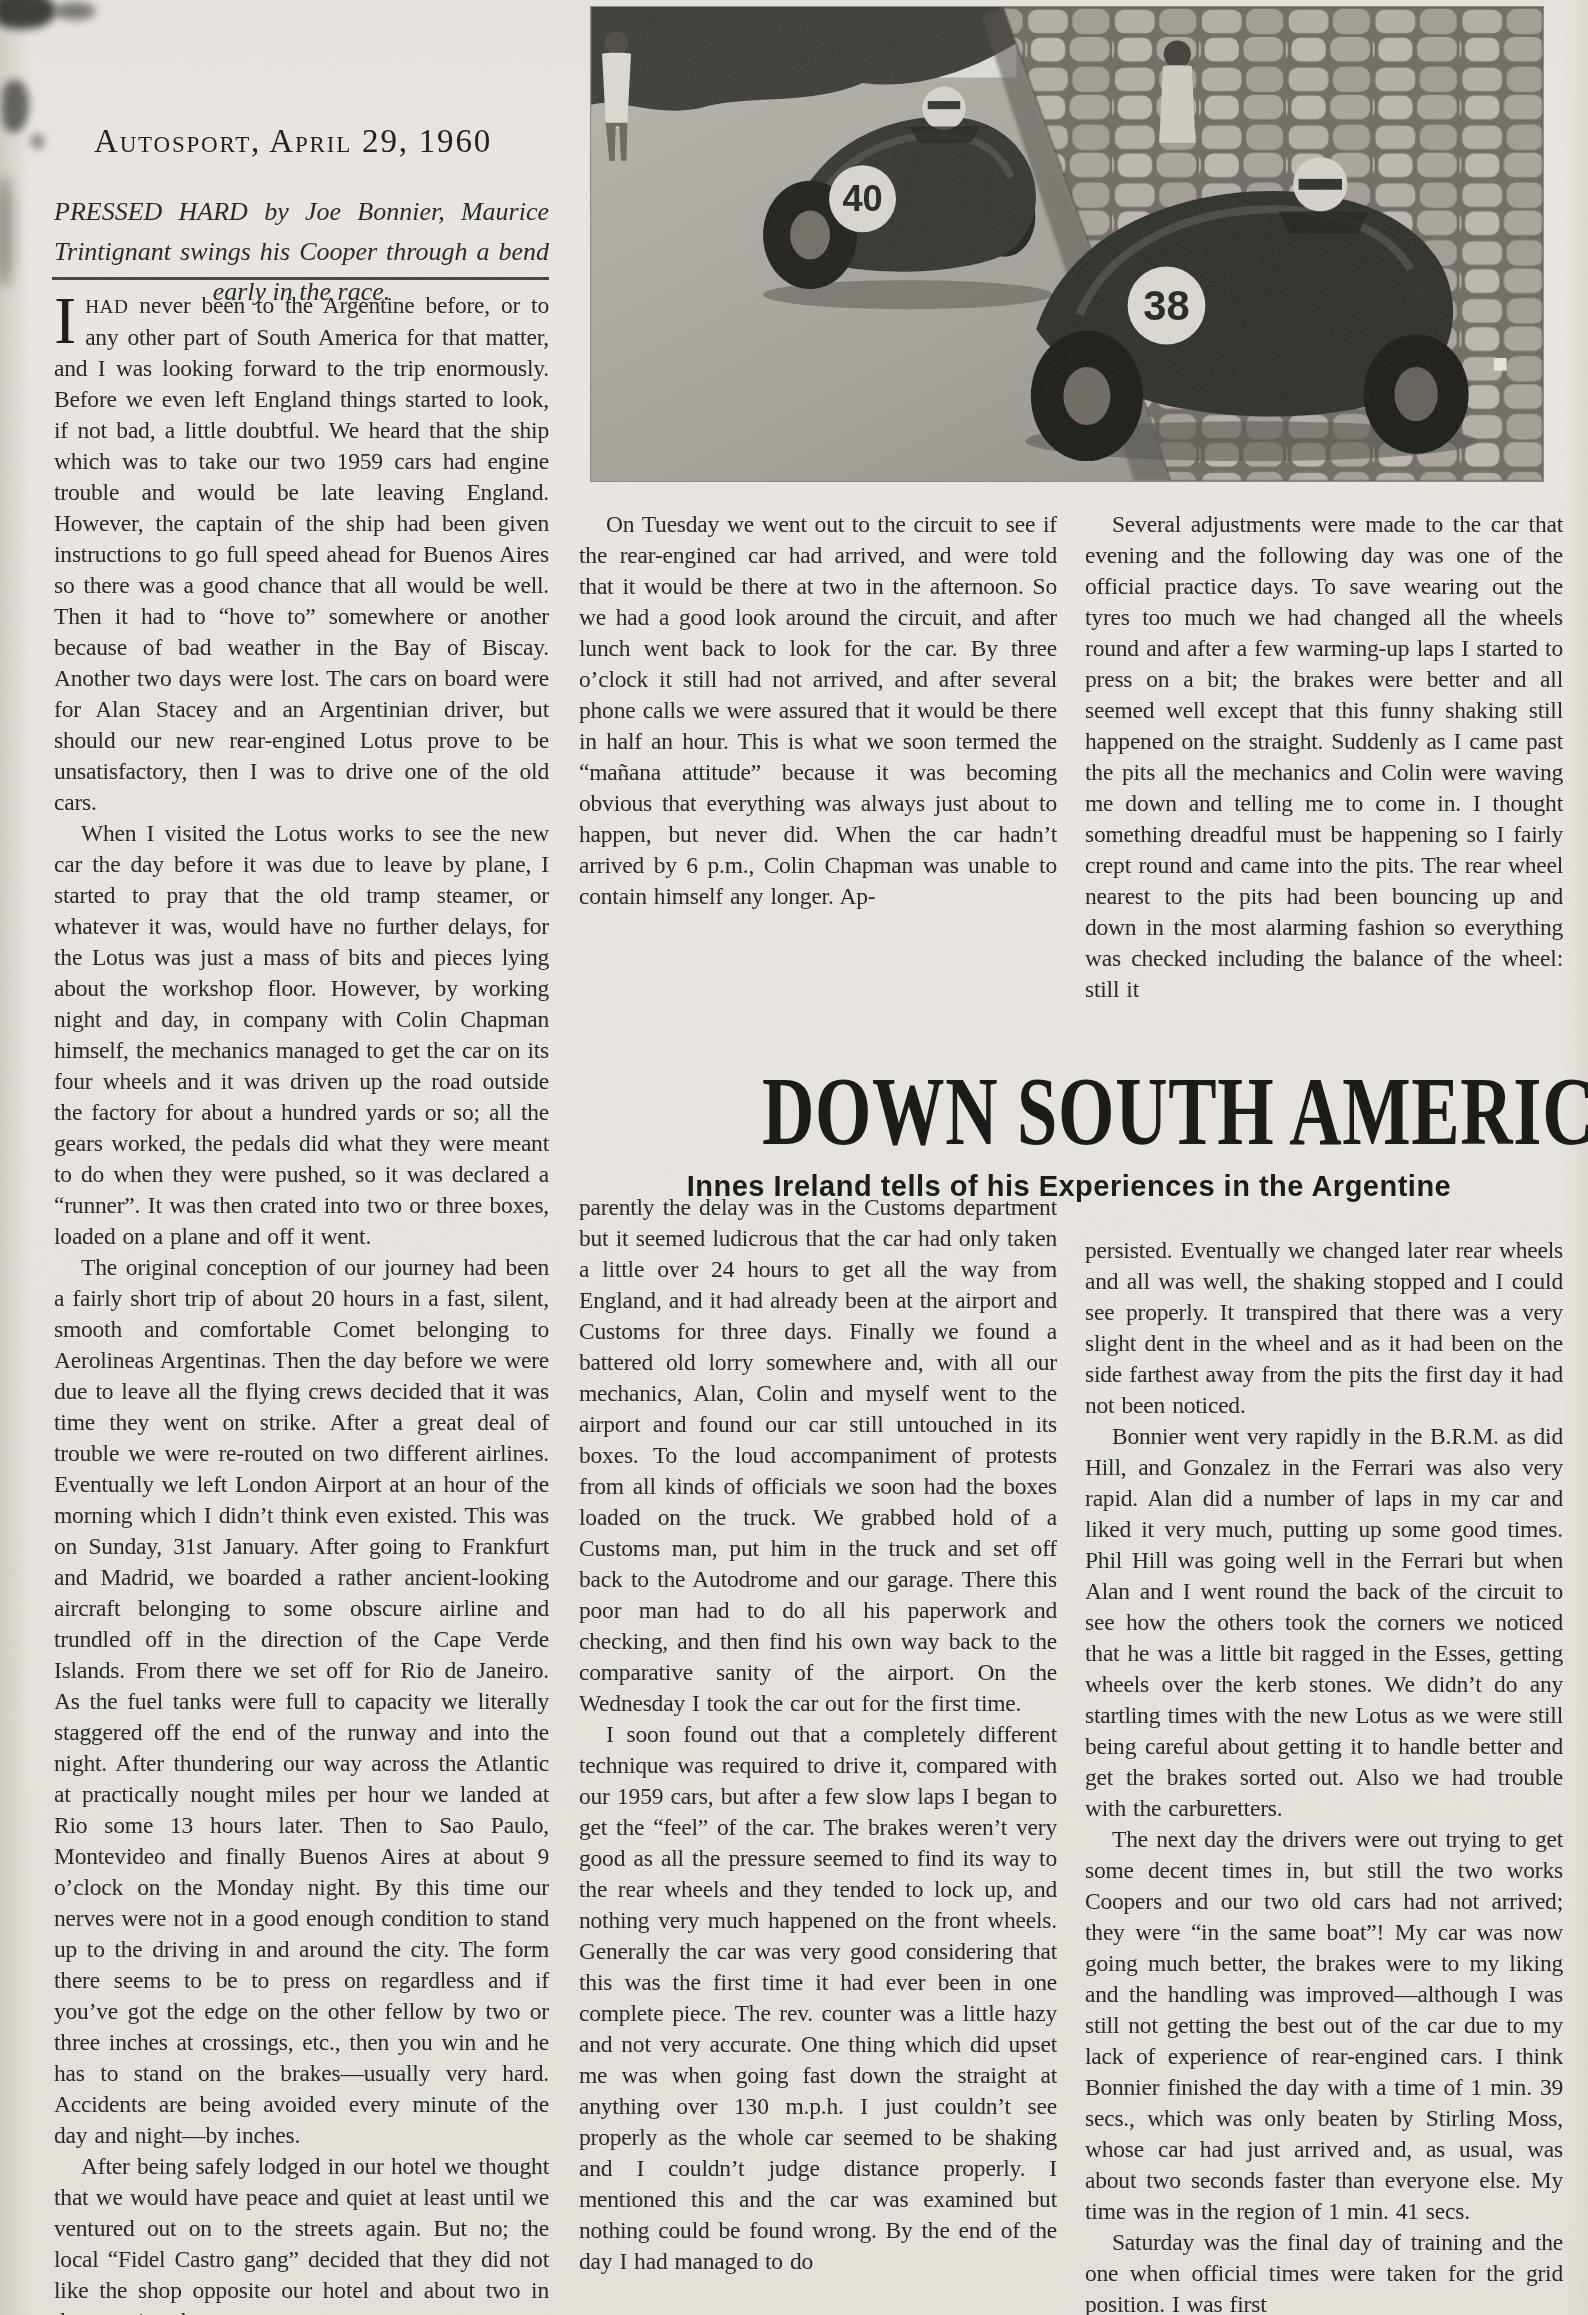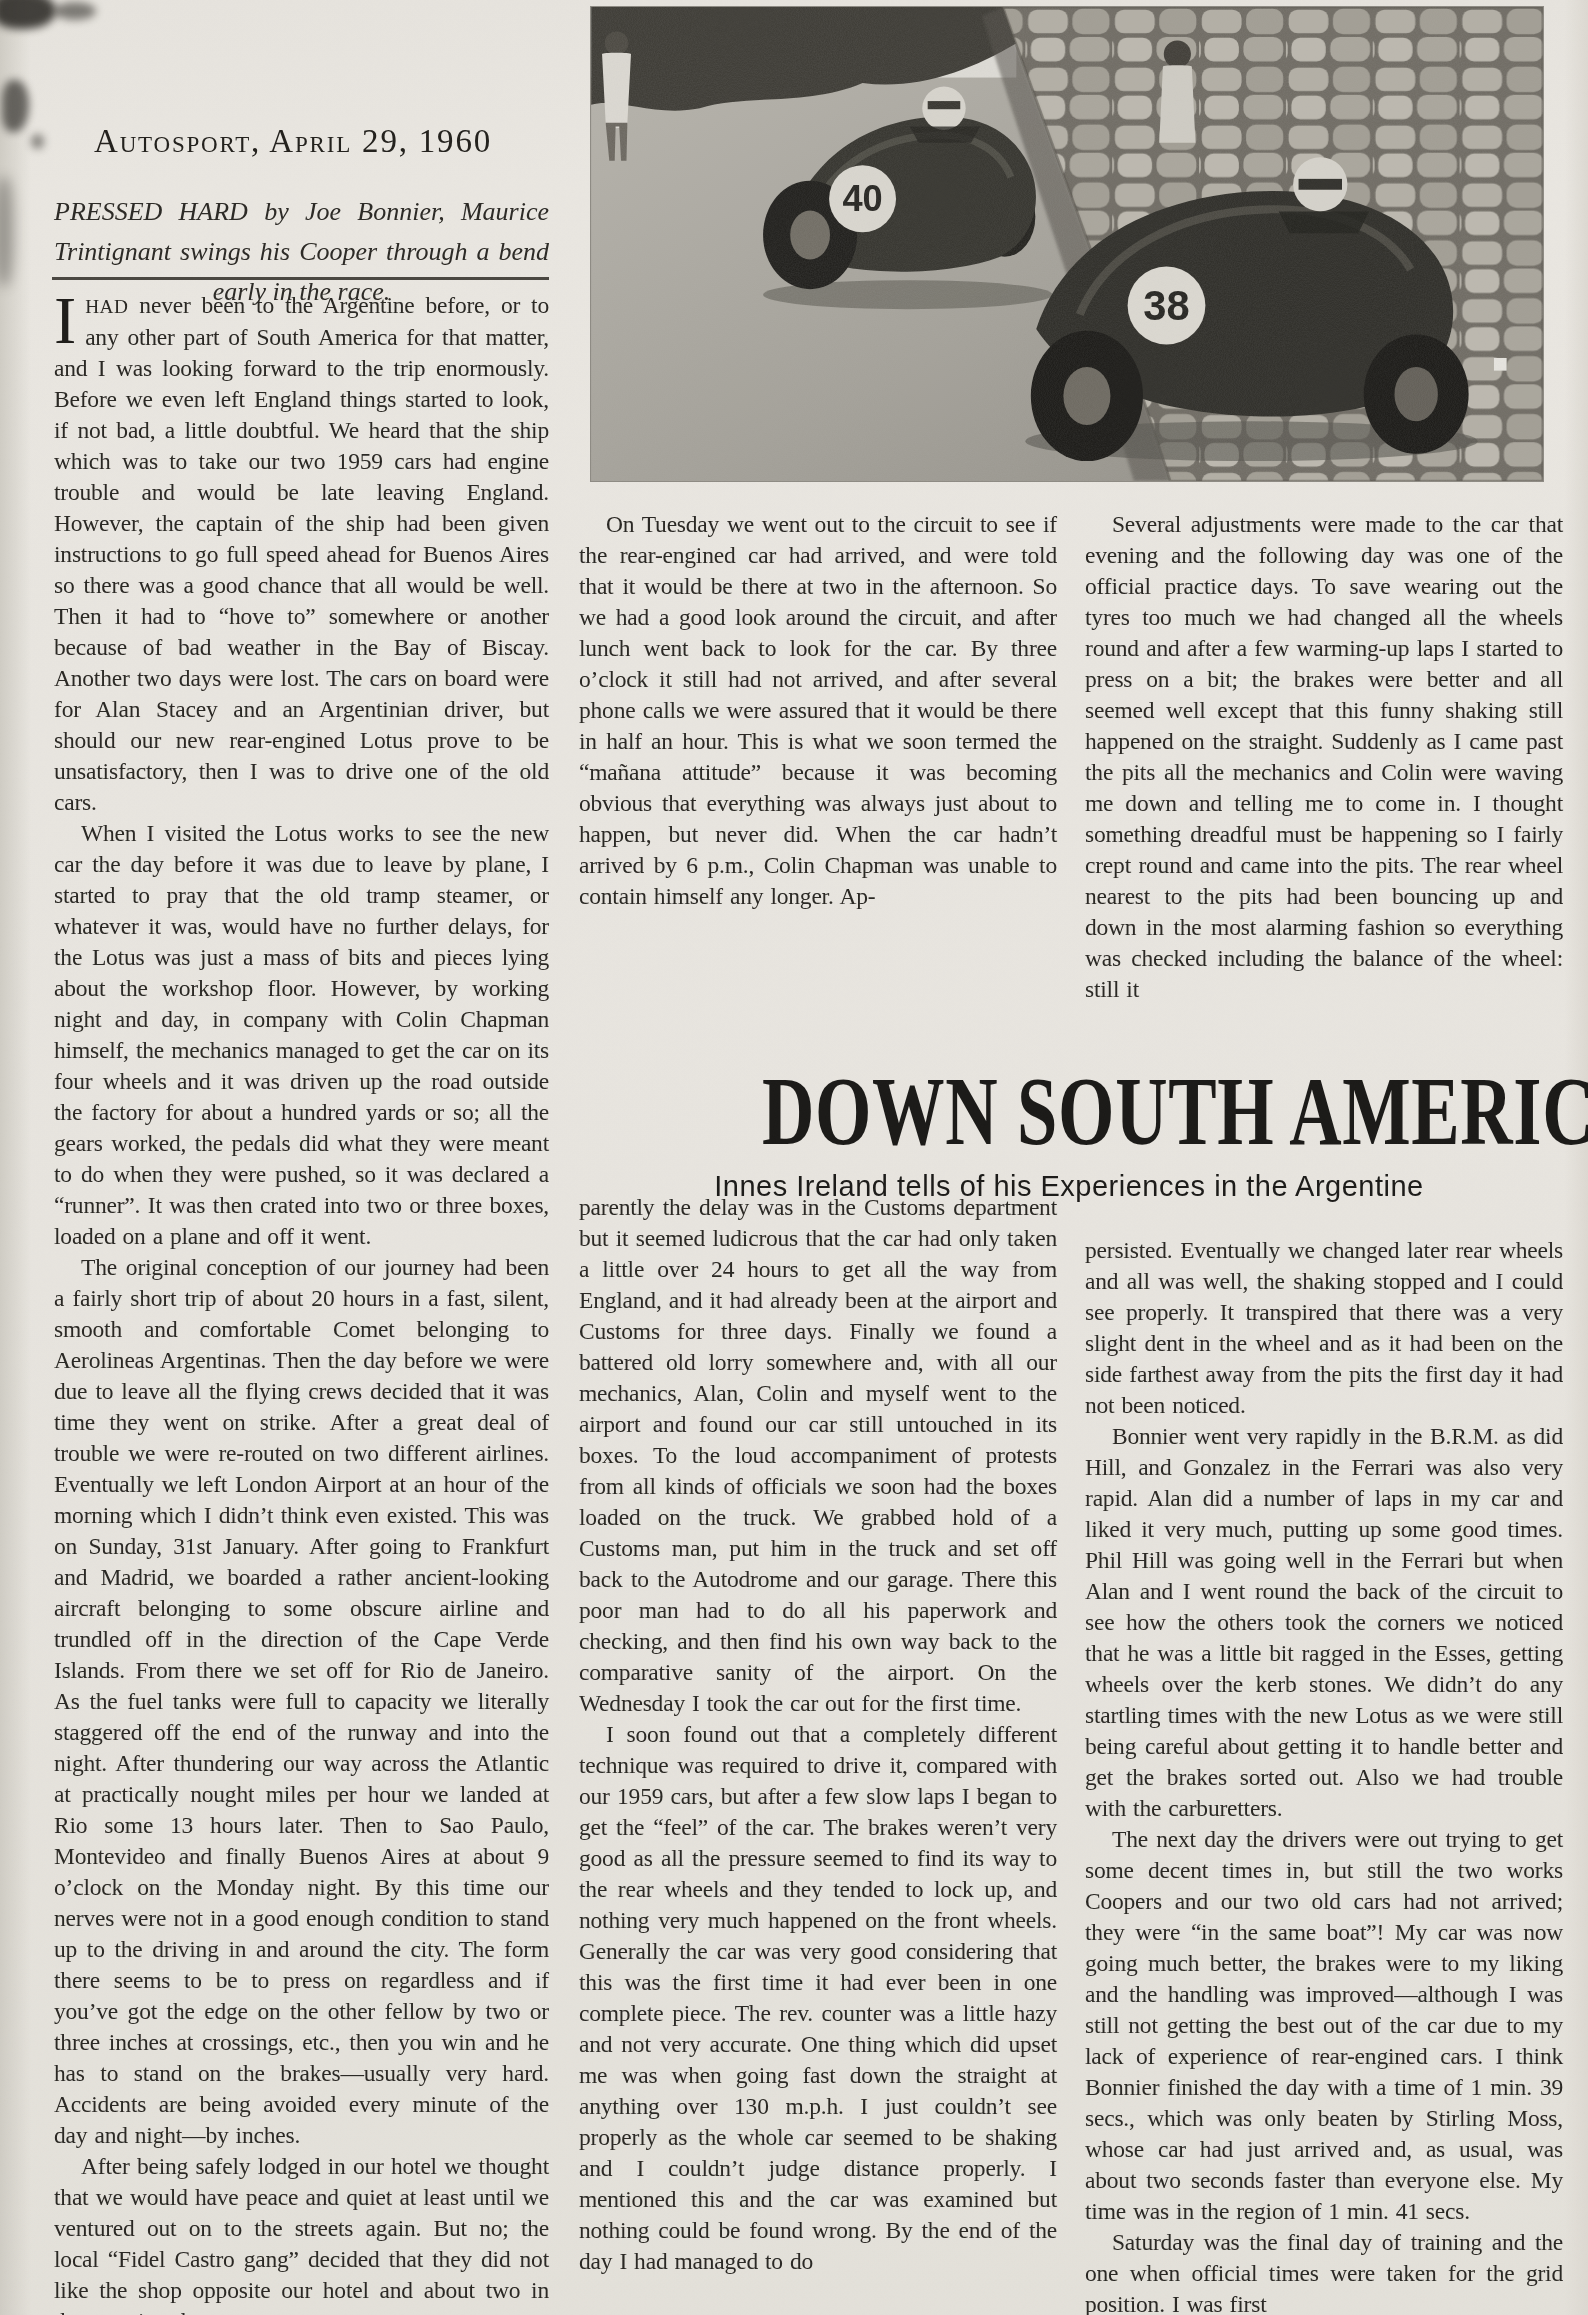--- a/index.html
+++ b/index.html
@@ -53,21 +53,21 @@
   .lead-caps { font-size:0.82em; letter-spacing:0.5px; }
 
   .headline-wrap { position:absolute; left:575px; top:1066px; width:988px; text-align:center; }
   .headline {
     display:inline-block; font-family:"Liberation Serif", serif; font-weight:700;
     font-size:98px; line-height:90px; color:#1b1a18;
     transform:scaleX(0.74); transform-origin:center; letter-spacing:0.9px; white-space:nowrap;
   }
   .subheadline-wrap { position:absolute; left:575px; top:1170px; width:988px; text-align:center; }
   .subheadline {
-    font-family:"Liberation Sans", sans-serif; font-weight:400;
+    font-family:"Liberation Sans", sans-serif; font-weight:700;
     font-size:29px; color:#1c1b19; letter-spacing:0.5px; white-space:nowrap;
   }
 
   .photo-frame {
     position:absolute; left:591px; top:7.2px; width:952px; height:474px;
     outline:0.9px solid #8e8b84; background:#9b978f;
   }
   .photo-frame svg { display:block; }
 </style>
 </head>

